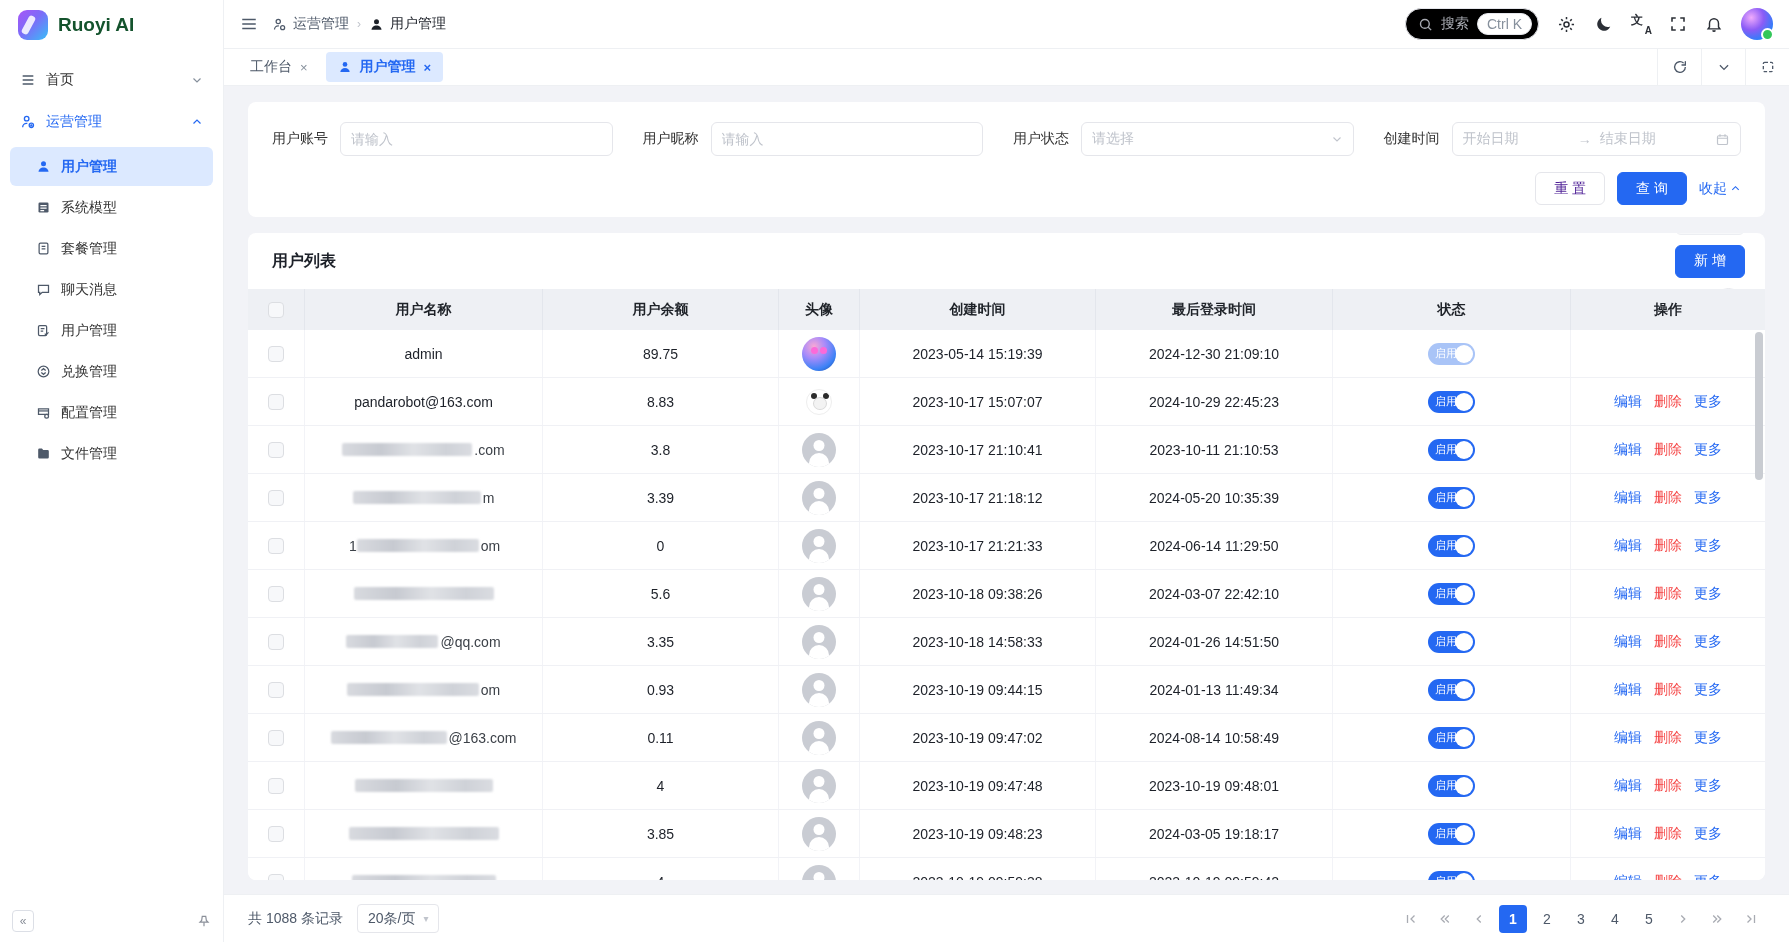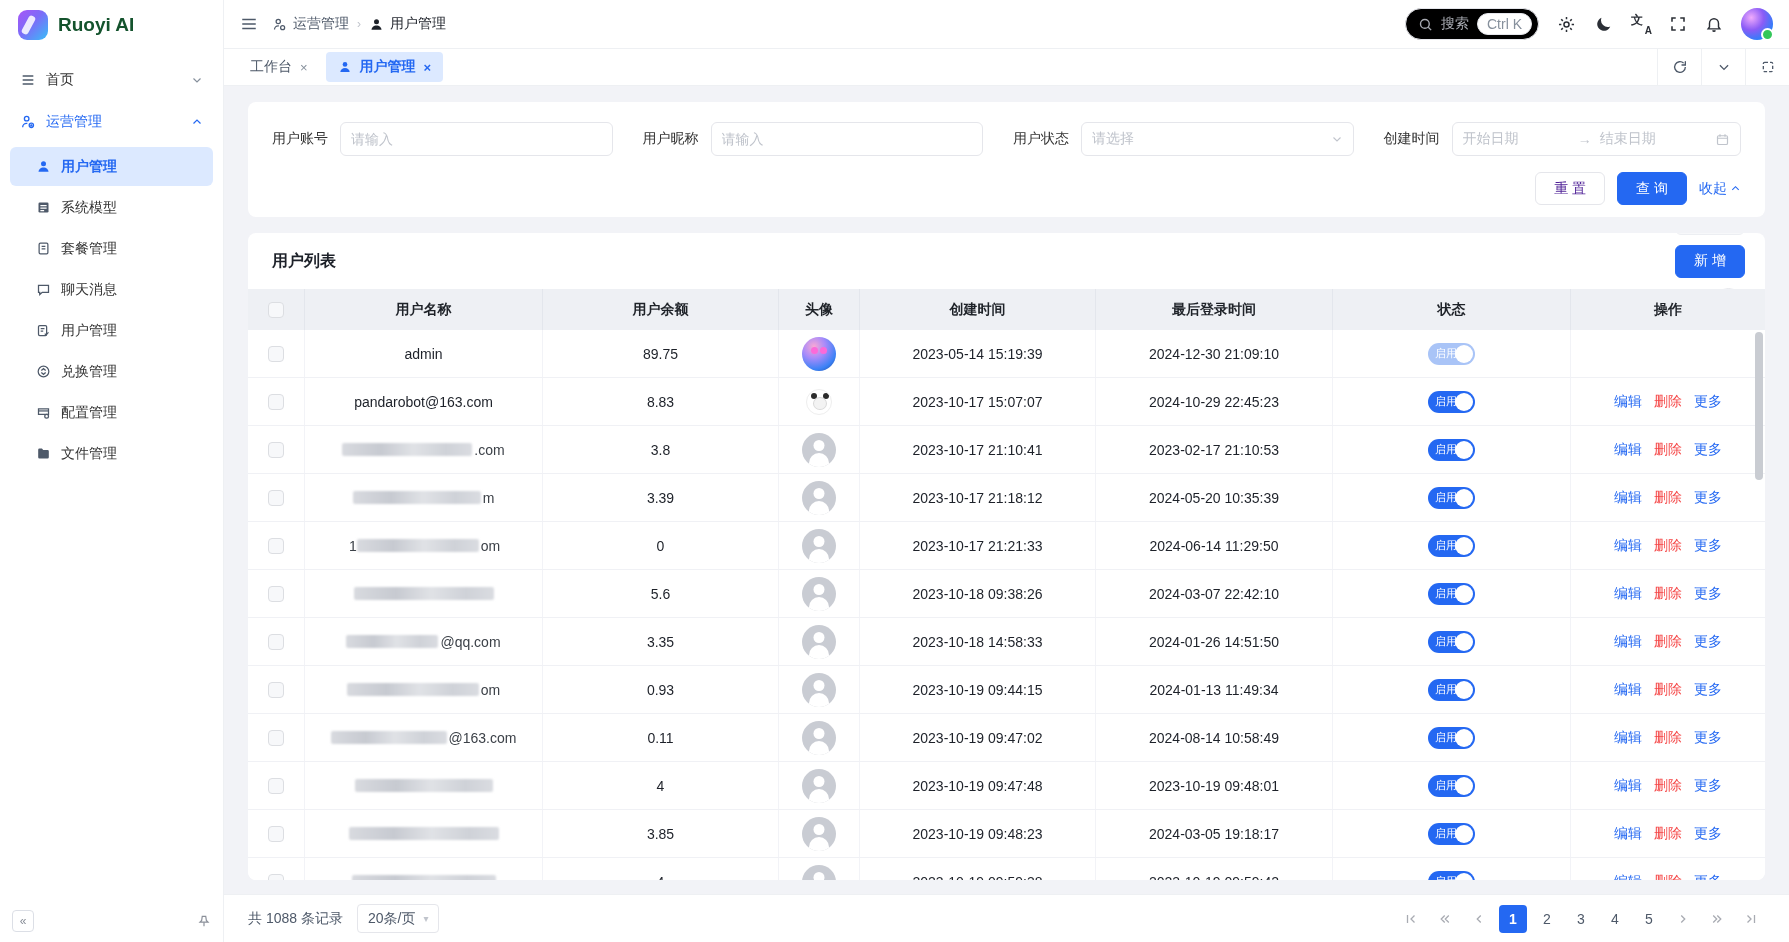--- a/index.html
+++ b/index.html
@@ -503,21 +503,21 @@
               </div>
               <div class="t-cell">
                 <span class="mask-bar" style="width: 130px;"></span>
                 <span class="mask-suffix">.com</span>
               </div>
               <div class="t-cell">3.8</div>
               <div class="t-cell">
                 <div class="avatar default"></div>
               </div>
               <div class="t-cell">2023-10-17 21:10:41</div>
-              <div class="t-cell">2023-02-17 21:10:53</div>
+              <div class="t-cell">2023-10-11 21:10:53</div>
               <div class="t-cell">
                 <div class="toggle">
                   <span class="t-lbl">启用</span>
                 </div>
               </div>
               <div class="t-cell">
                 <a class="act-link edit">编辑</a>
                 <a class="act-link del">删除</a>
                 <a class="act-link more">更多</a>
               </div>

